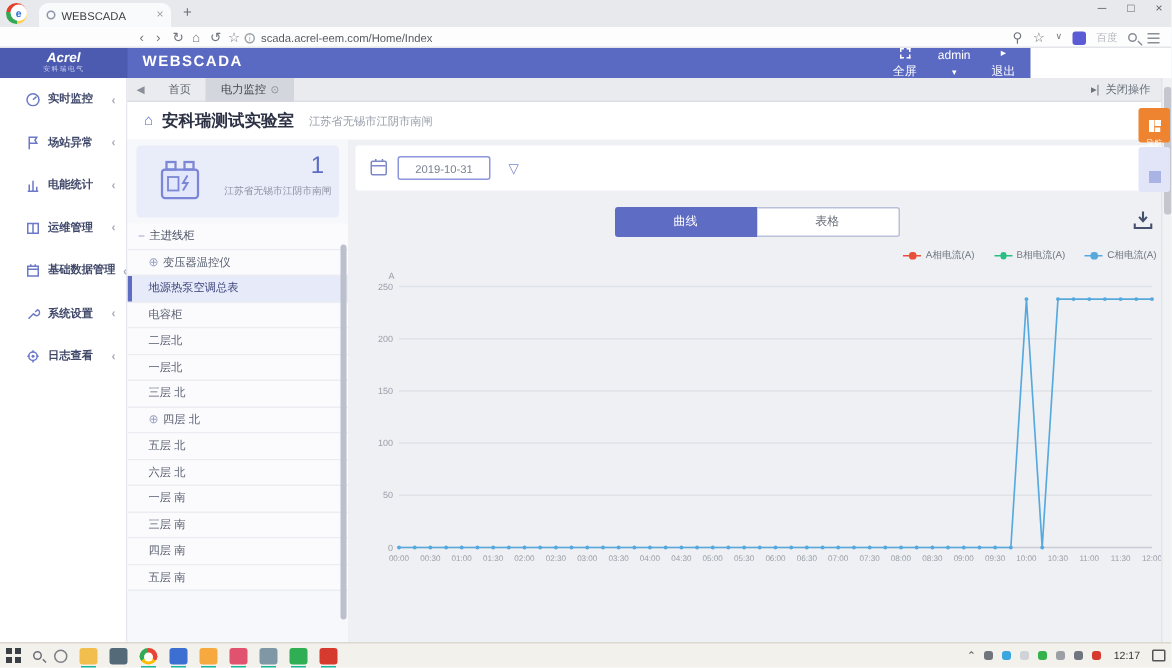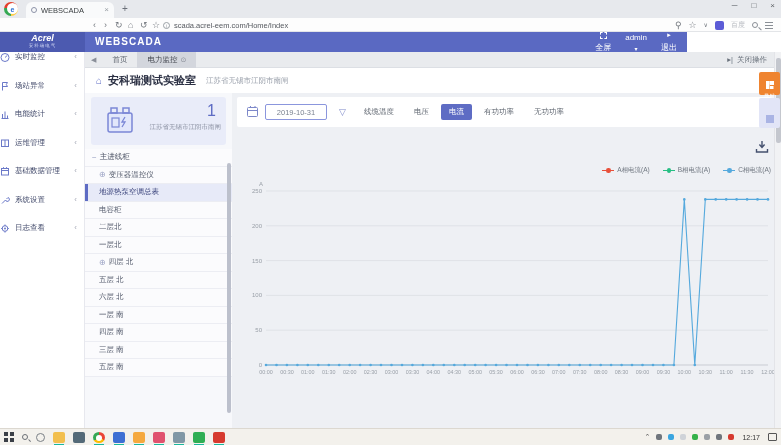--- a/index.html
+++ b/index.html
@@ -40,21 +40,21 @@
   .logo-sub { font-size:4.5px; letter-spacing:1px; color:#cdd4f2; line-height:5px; }
   .product { position:absolute; left:95px; top:4px; font-size:10px; font-weight:bold; letter-spacing:1px; }
   .hdr-right { position:absolute; right:10px; top:0; height:20px; display:flex; align-items:center; gap:14px; font-size:8px; }
   .hdr-item { display:flex; align-items:center; gap:3px;flex-direction:column; }
   .fs-ico { width:7px; height:7px; border:1px dashed #fff; }
   .caret { font-size:6px; }
   .logout-ico { font-size:7px; }
 
   
   .sidebar { position:absolute; left:0; top:52px; width:85px; height:376px; background:#fff; border-right:1px solid #e7e8ee; }
-  .side-item { height:28.5px; display:flex; padding:0 7px 0 0; gap:5px; cursor:pointer; }
+  .side-item { height:28.5px; display:flex; align-items:center; padding:0 7px 0 17px; gap:5px; cursor:pointer;font-weight:bold; }
   .side-item svg { flex:0 0 10px; }
   .side-label { font-size:7.5px; color:#41496a; flex:1; white-space:nowrap; }
   .side-chev { font-size:8px; color:#a7abb8; }
 
   
   .content { position:absolute; left:85px; top:52px; width:696px; height:376px; background:#eef0f4; }
   .tabbar { position:absolute; top:0; left:0; width:696px; height:16px; background:#e9ebee; border-bottom:1px solid #dcdfe4;
     display:flex; align-items:center; }
   .collapse-ico { font-size:7px; color:#8a8f99; margin:0 6px; }
   .ctab { font-size:7.5px; color:#5d646e; padding:0 10px; height:16px; line-height:16px; }
@@ -310,58 +310,58 @@
         <div class="tree-row">
           <span>电容柜</span>
         </div>
         <div class="tree-row">
           <span>二层北</span>
         </div>
         <div class="tree-row">
           <span>一层北</span>
         </div>
         <div class="tree-row">
+          <span>三层 北</span>
+        </div>
+        <div class="tree-row">
           <span class="tree-ico">⊕</span>
           <span>四层 北</span>
         </div>
         <div class="tree-row">
           <span>五层 北</span>
         </div>
         <div class="tree-row">
           <span>六层 北</span>
         </div>
         <div class="tree-row">
           <span>一层 南</span>
         </div>
         <div class="tree-row">
+          <span>三层 南</span>
+        </div>
+        <div class="tree-row">
           <span>四层 南</span>
-        </div>
-        <div class="tree-row">
-          <span>三层 南</span>
         </div>
         <div class="tree-row">
           <span>五层 南</span>
         </div>
       </div>
     <div class="tree-scroll"></div>
   </div>
 
   <div class="controls">
     <span class="cal-ico"></span>
     <input class="date-input" readonly="" value="2019-10-31" style="">
     <span class="funnel">▽</span>
-    <span id="metric-tabs" style="display:flex;align-items:center">
-        <span class="metric">线缆温度</span>
-        <span class="metric">电压</span>
-        <span class="metric active">电流</span>
-        <span class="metric">有功功率</span>
-        <span class="metric">无功功率</span>
-      </span>
-  </div>
-
+  </div>
+
+  <div class="view-toggle" id="view-toggle">
+      <span class="vbtn active">曲线</span>
+      <span class="vbtn idle">表格</span>
+    </div>
 
   <svg class="dl-btn" viewBox="0 0 14 14">
     <path d="M7 1 v6 M4.4 4.6 L7 7.4 L9.6 4.6" stroke="#44506e" stroke-width="1.4" fill="none"></path>
     <path d="M1.5 9 v3 h11 v-3" stroke="#44506e" stroke-width="1.4" fill="none"></path>
   </svg>
 
   <div class="legend" id="legend">
       <span class="lg-item">
         <span class="lg-line" style="background:#e8503a">
           <i style="background:#e8503a"></i>

